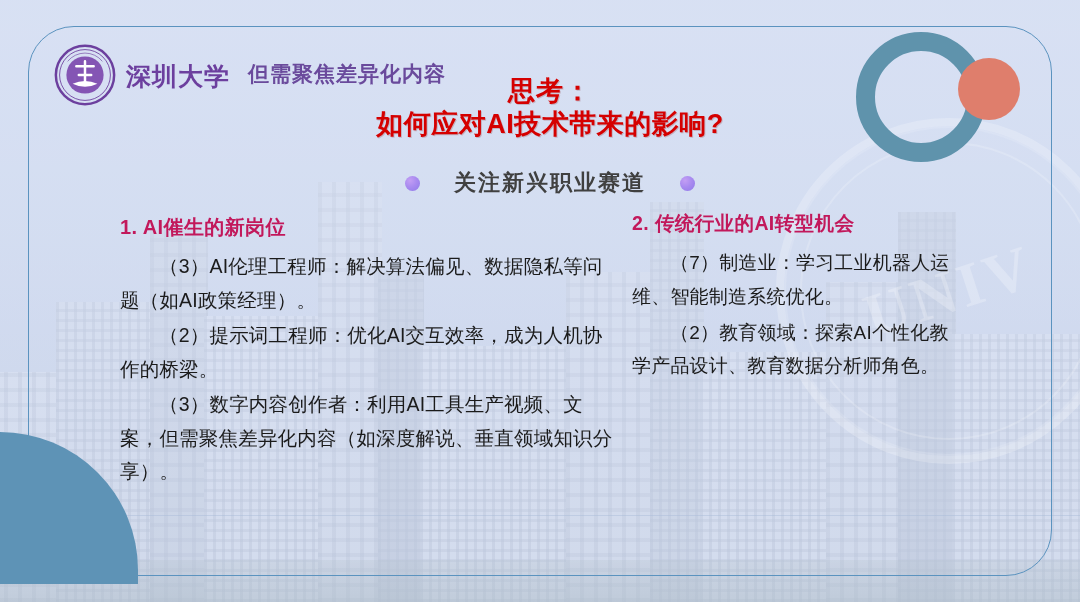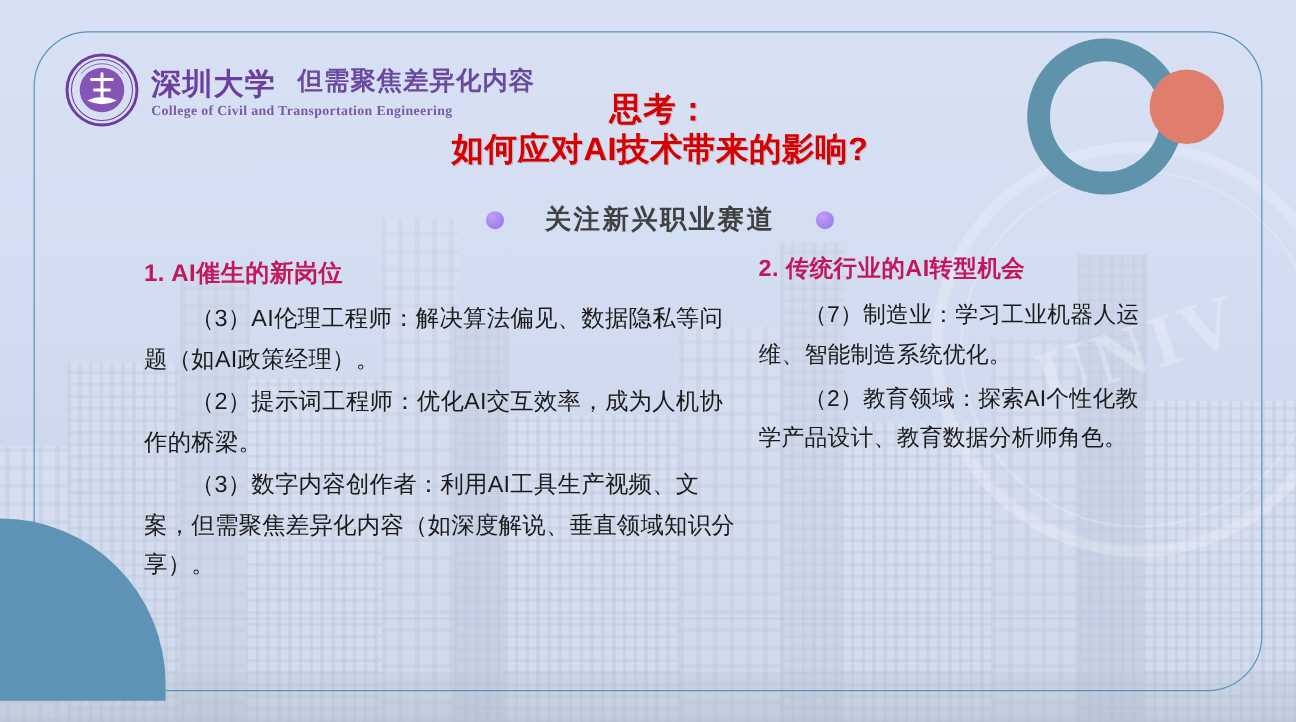--- a/index.html
+++ b/index.html
@@ -196,21 +196,20 @@
       <circle cx="50" cy="50" r="30" fill="#8455b4"></circle>
       <path d="M50 28 L50 62 M36 36 L64 36 M40 50 L60 50" stroke="#ffffff" stroke-width="4" fill="none" stroke-linecap="round"></path>
       <path d="M30 64 q20 -9 40 0 q-20 10 -40 0 z" fill="#ffffff"></path>
       <path d="M22 28 a36 36 0 0 1 56 0" fill="none" stroke="#6c3f9e" stroke-width="1"></path>
     </svg>
     <div class="logo-text">
       <div class="logo-cn">
         <span class="big">深圳大学</span>
         <span class="sub">但需聚焦差异化内容</span>
       </div>
-      <div class="logo-en">College of Civil and Transportation Engineering</div>
     </div>
   </div>
 
   <div class="titlewrap">
     <div class="t-line1">思考：</div>
     <div class="t-line2">如何应对AI技术带来的影响?</div>
     <div class="subrow">
       <span class="pdot"></span>
       <span class="subtitle">关注新兴职业赛道</span>
       <span class="pdot"></span>

